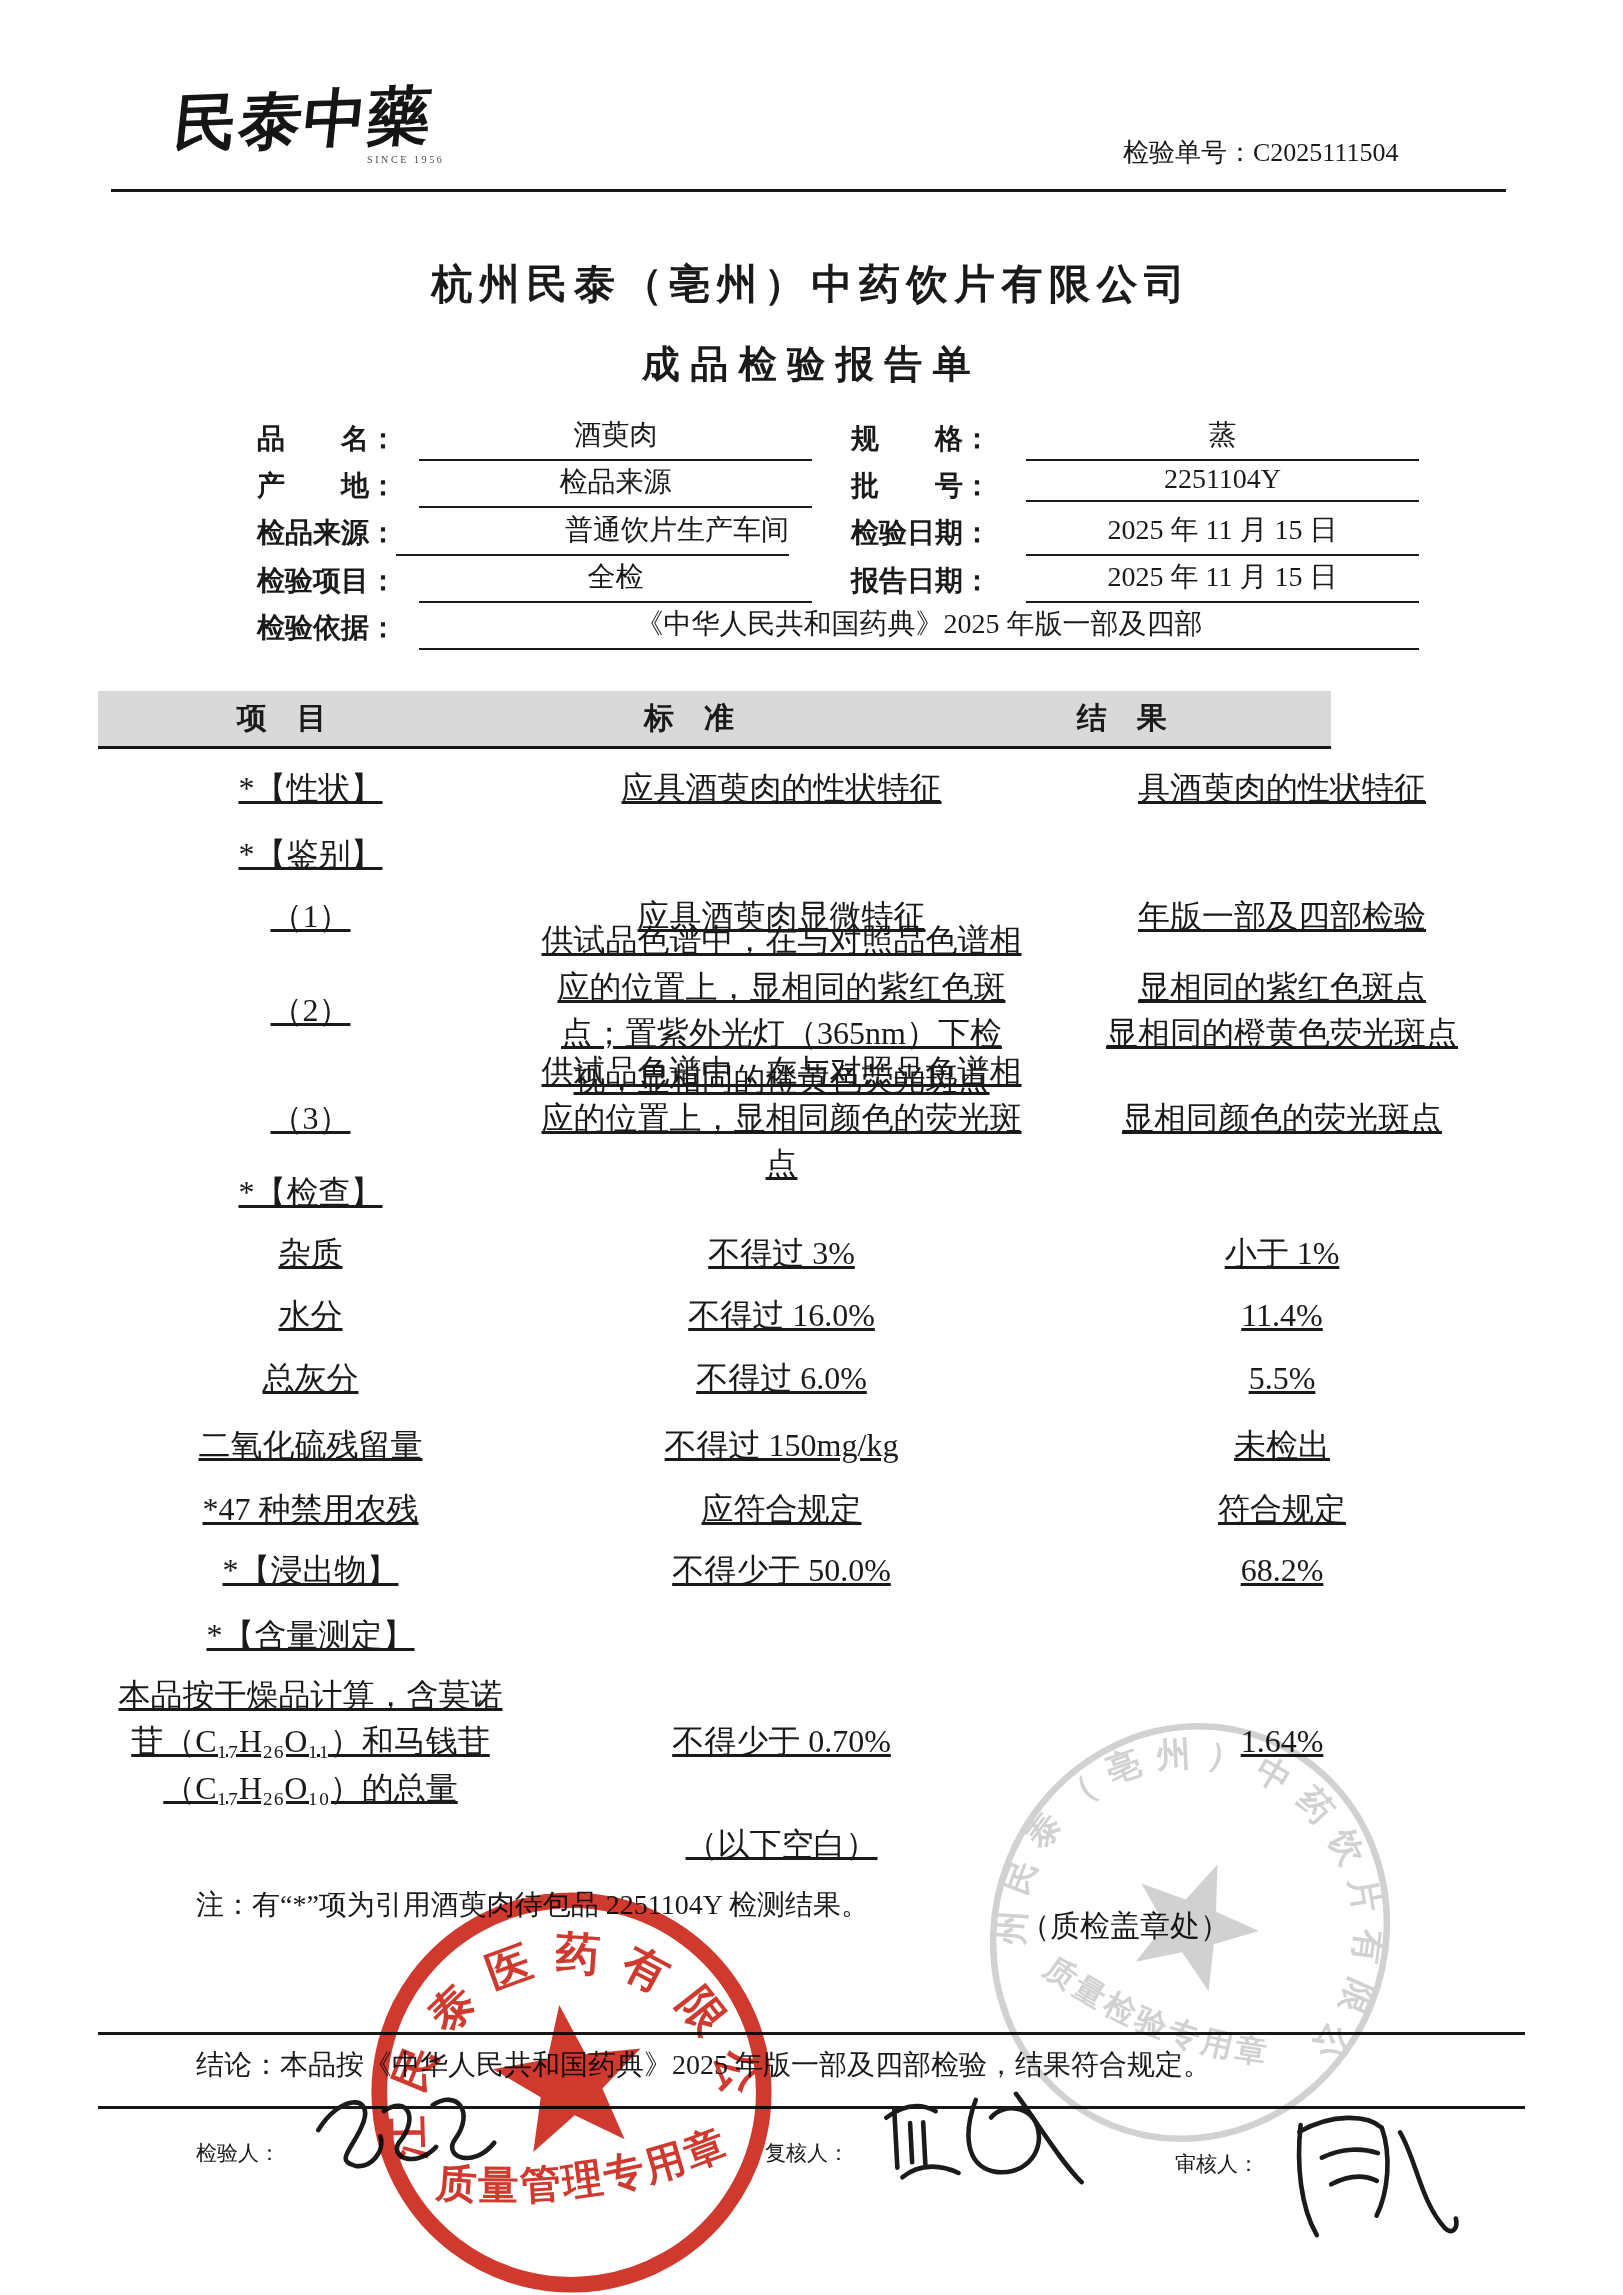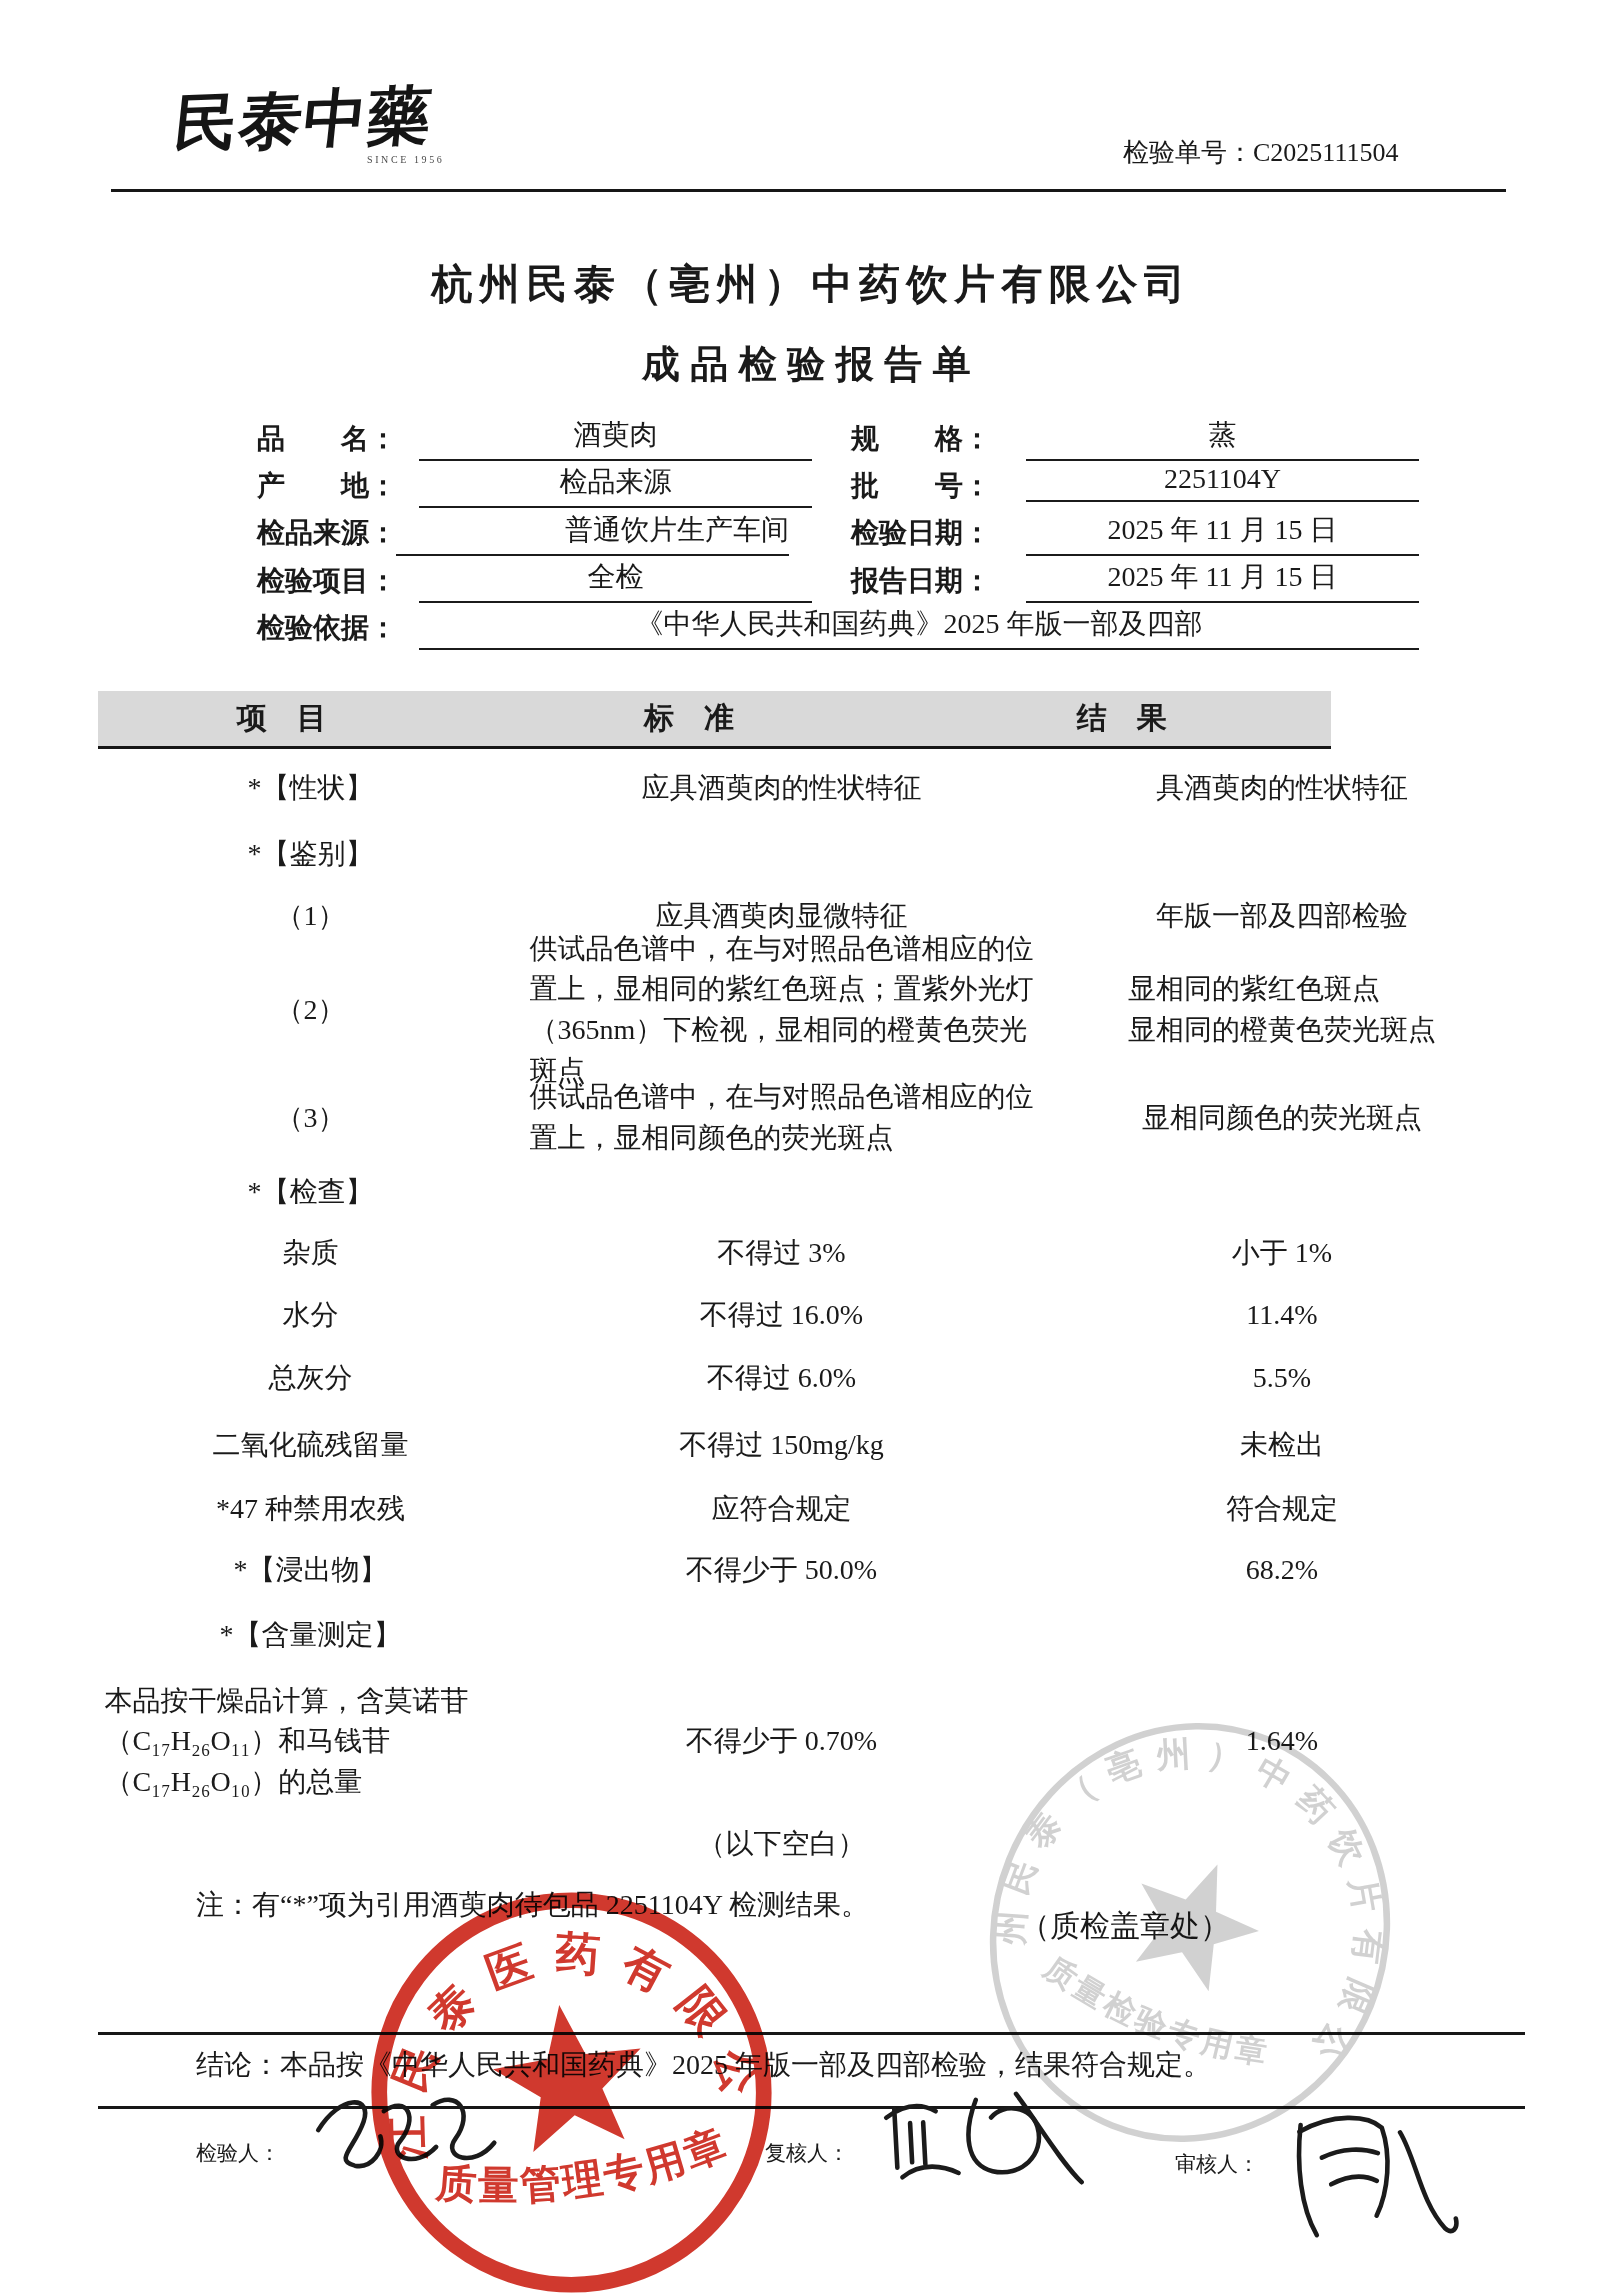--- a/index.html
+++ b/index.html
@@ -22,23 +22,23 @@
                 font-weight:bold;letter-spacing:10.5px;}
   
   .lbl{font-size:28px;font-weight:bold;white-space:nowrap;}
   .val{font-size:28px;text-align:center;border-bottom:2px solid #1b1b1b;
        padding-bottom:5.2px;white-space:nowrap;}
   
   .thead{left:98px;top:691px;width:1233px;height:55px;background:#d9d9d9;
          border-bottom:3.3px solid #161616;display:flex;align-items:center;}
   .thead .hc{font-size:30px;font-weight:bold;text-align:center;}
   .trow{left:98px;width:1427px;display:flex;}
-  .cell{display:flex;align-items:center;justify-content:center;text-align:left;
-        font-size:28px;line-height:1.45;white-space:pre-line;padding:0 6.5px;
-        box-sizing:border-box;}
+  .cell{display:flex;align-items:center;justify-content:center;text-align:center;
+        font-size:32px;line-height:1.45;white-space:pre-line;padding:0 6.5px;
+        box-sizing:border-box;text-decoration:underline;}
   .c1{width:425px;}
   .c2{width:517px;}
   .c3{width:484px;}
   
   .note{left:196px;top:1886px;font-size:28px;}
   .seal-place{left:1020px;top:1906px;font-size:30px;z-index:5;}
   .rule-conc-top{left:98px;top:2032px;width:1427px;}
   .rule-conc-bottom{left:98px;top:2106px;width:1427px;}
   .conclusion{left:196px;top:2046px;font-size:28px;}
   .sig-label{font-size:21px;white-space:nowrap;}

